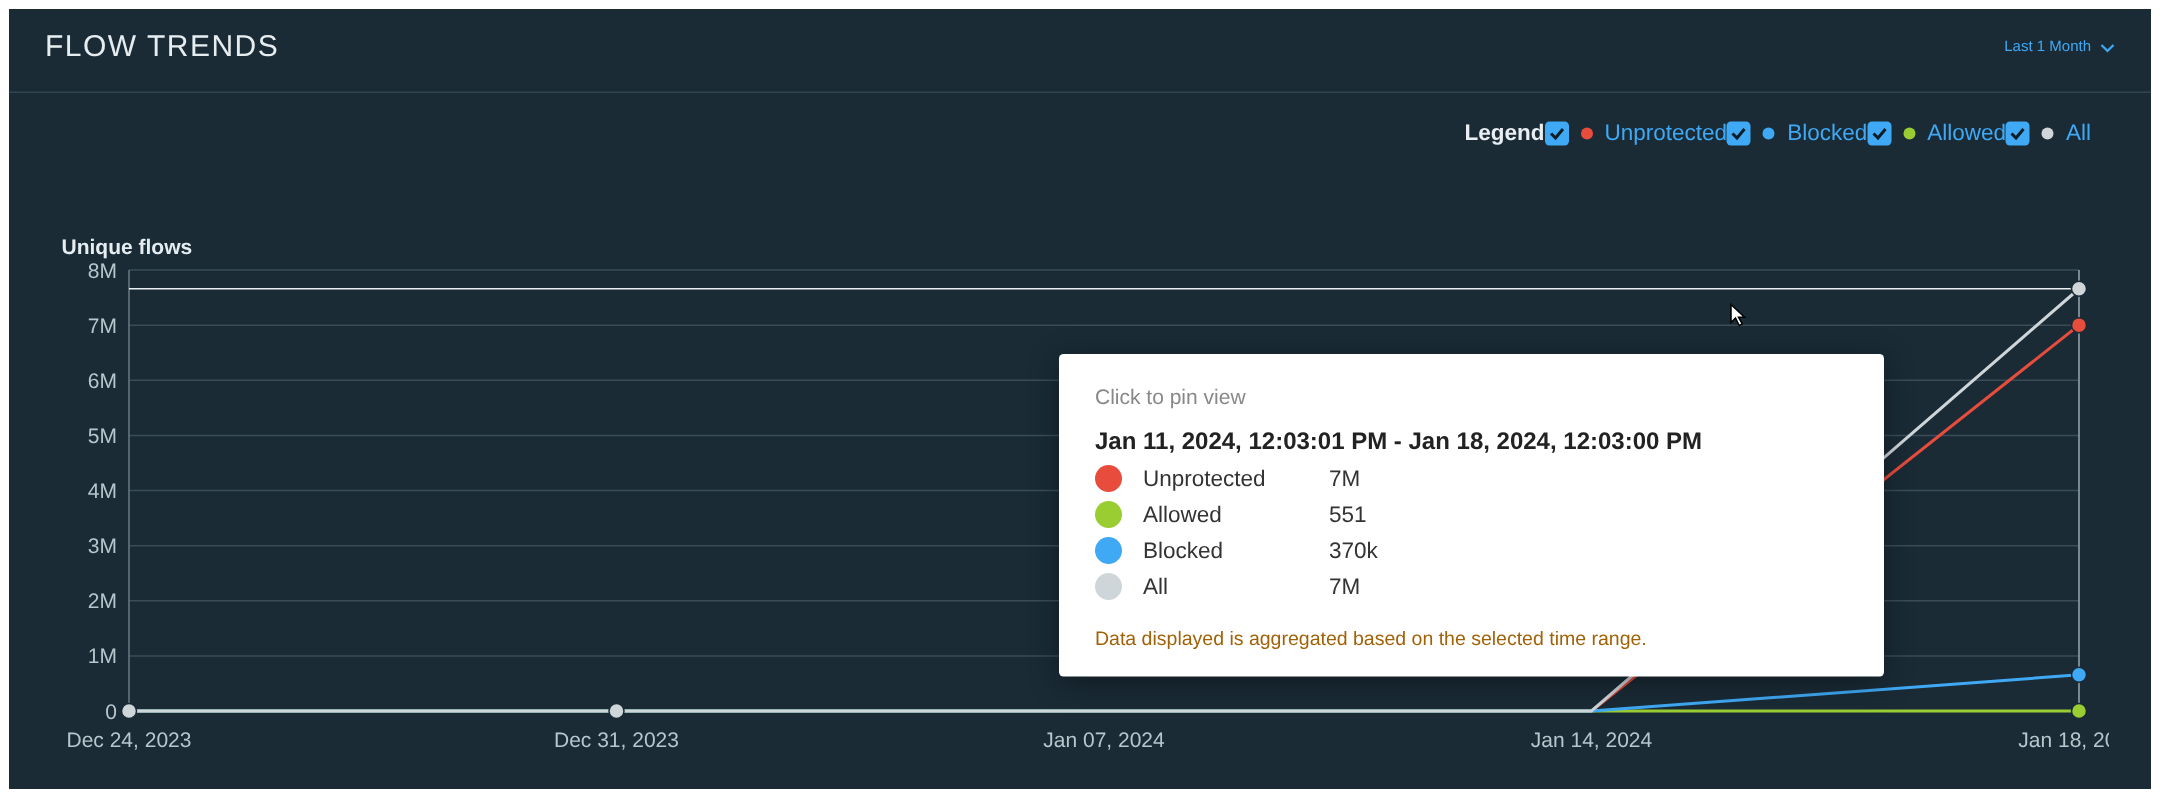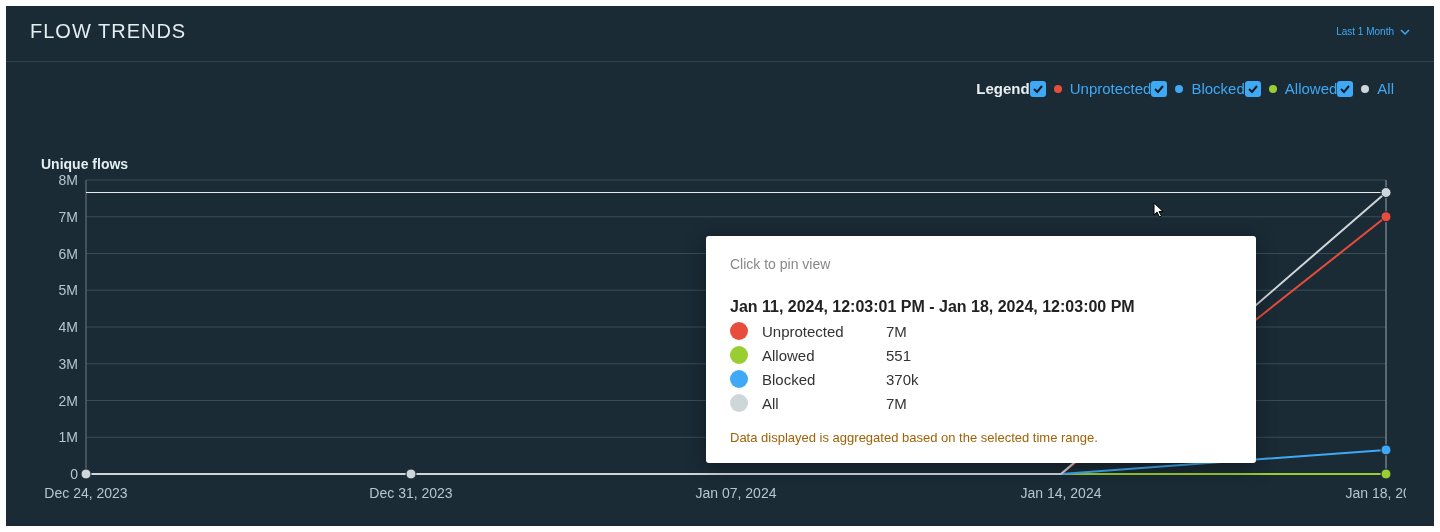--- a/index.html
+++ b/index.html
@@ -10,21 +10,21 @@
   .range-sel svg{width:10px;height:10px;}
   .legend-row{display:flex;justify-content:flex-end;align-items:center;padding:18px 40px 0 0;font-size:15px;}
   .legend-label{font-weight:600;color:#e8eef1;}
   .legend-item{display:flex;align-items:center;gap:8px;color:#3fa9f5;}
   .chk{width:16px;height:16px;border-radius:3px;background:#3fa9f5;display:flex;align-items:center;justify-content:center;color:#0d1d27;cursor:pointer;}
   .chk svg{width:12px;height:12px;}
   .dot{width:8px;height:8px;border-radius:50%;display:inline-block;}
   .chart-area{position:absolute;left:22px;top:150px;right:40px;bottom:20px;}
   .ylabel{position:absolute;left:0;top:0;font-size:14px;font-weight:600;color:#e5edf1;margin-left:13px;}
   .tooltip{position:absolute;left:700px;top:230px;width:550px;background:#fff;color:#444;border-radius:3px;padding:20px 24px 18px 24px;box-shadow:0 4px 20px rgba(0,0,0,.4);font-size:15px;box-sizing:border-box;}
-  .tooltip .hint{color:#888;font-size:14px;margin-bottom:26px;}
+  .tooltip .hint{color:#888;font-size:14px;margin-bottom:14px;}
   .tooltip .range{font-weight:700;color:#222;font-size:16px;}
   .tt-row{display:flex;align-items:center;gap:14px;margin:6px 0;}
   .tt-dot{width:18px;height:18px;border-radius:50%;}
   .tt-name{width:110px;color:#333;}
   .tt-val{color:#333;}
   .tooltip .note{color:#a16207;font-size:13px;margin-top:18px;}
   .cursor-icon{position:absolute;left:1146px;top:196px;width:16px;height:16px;pointer-events:none;}
   svg text{fill:#b7c5cc;font-size:14px;font-family:inherit;}
 </style>
 </head>

